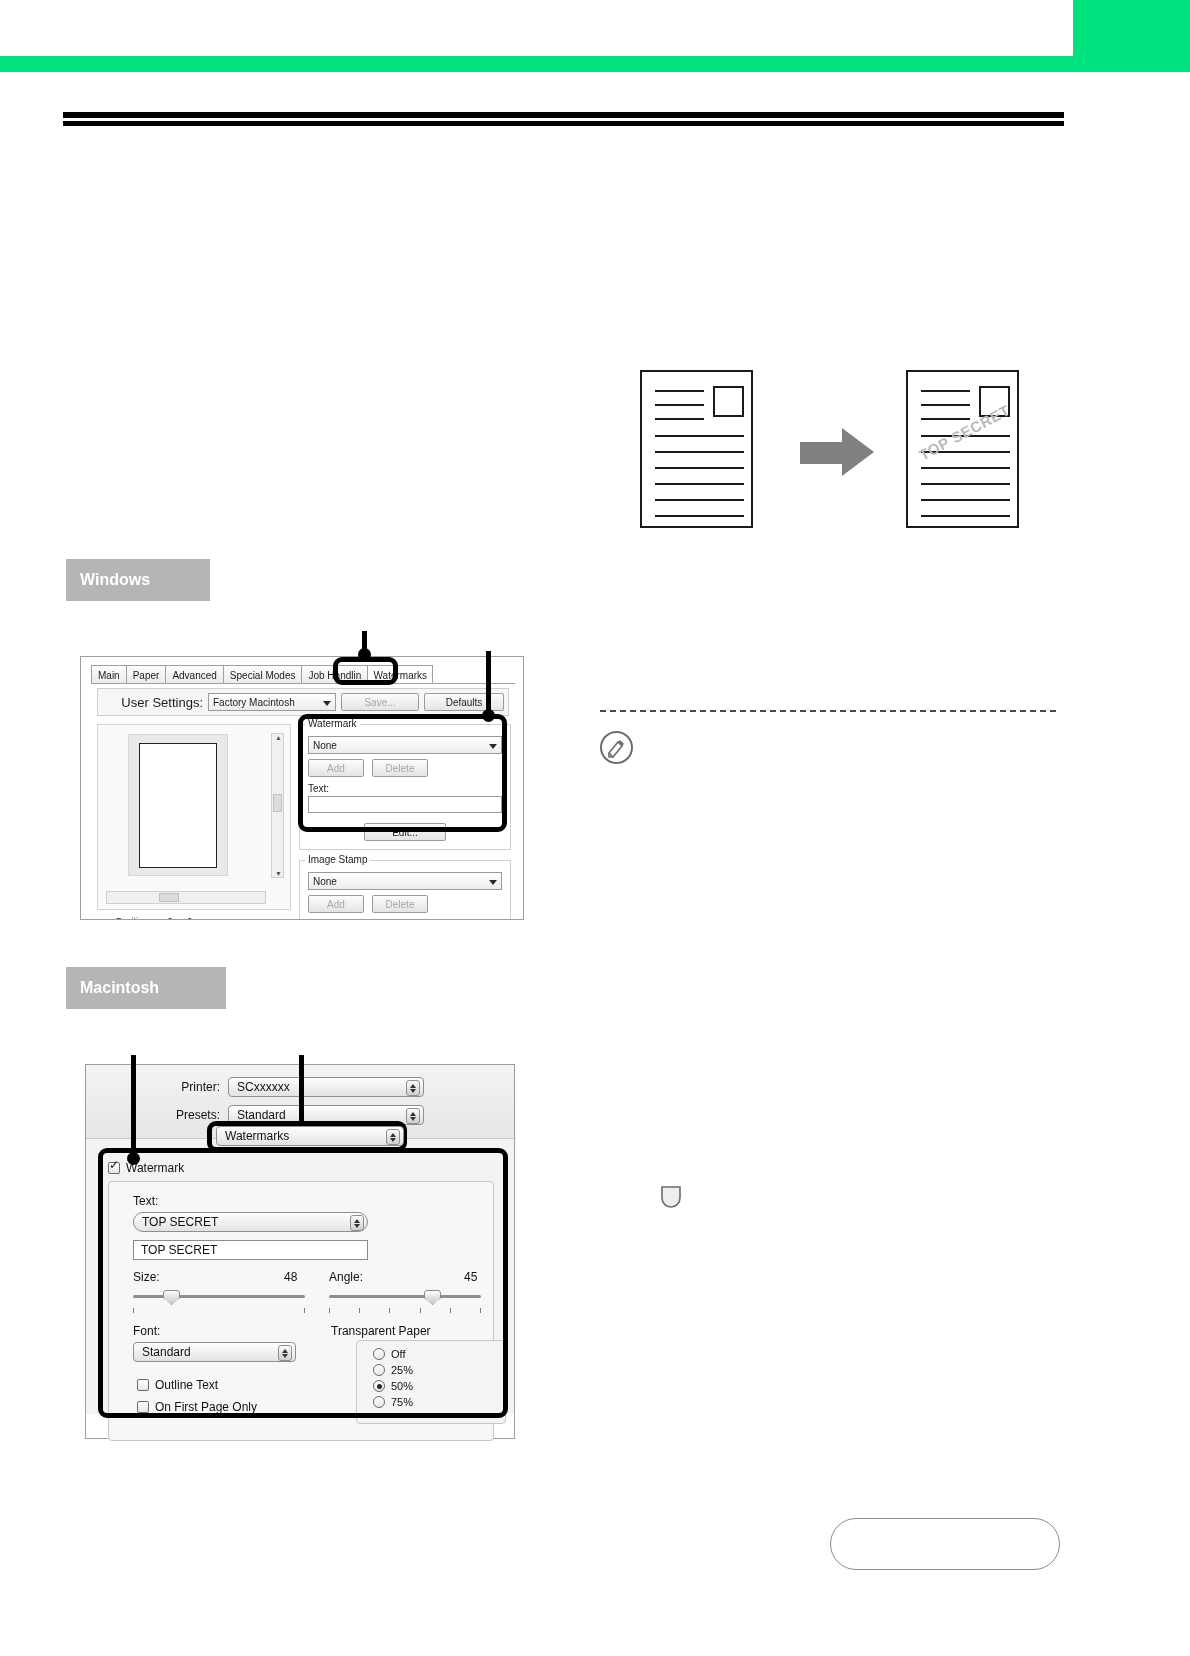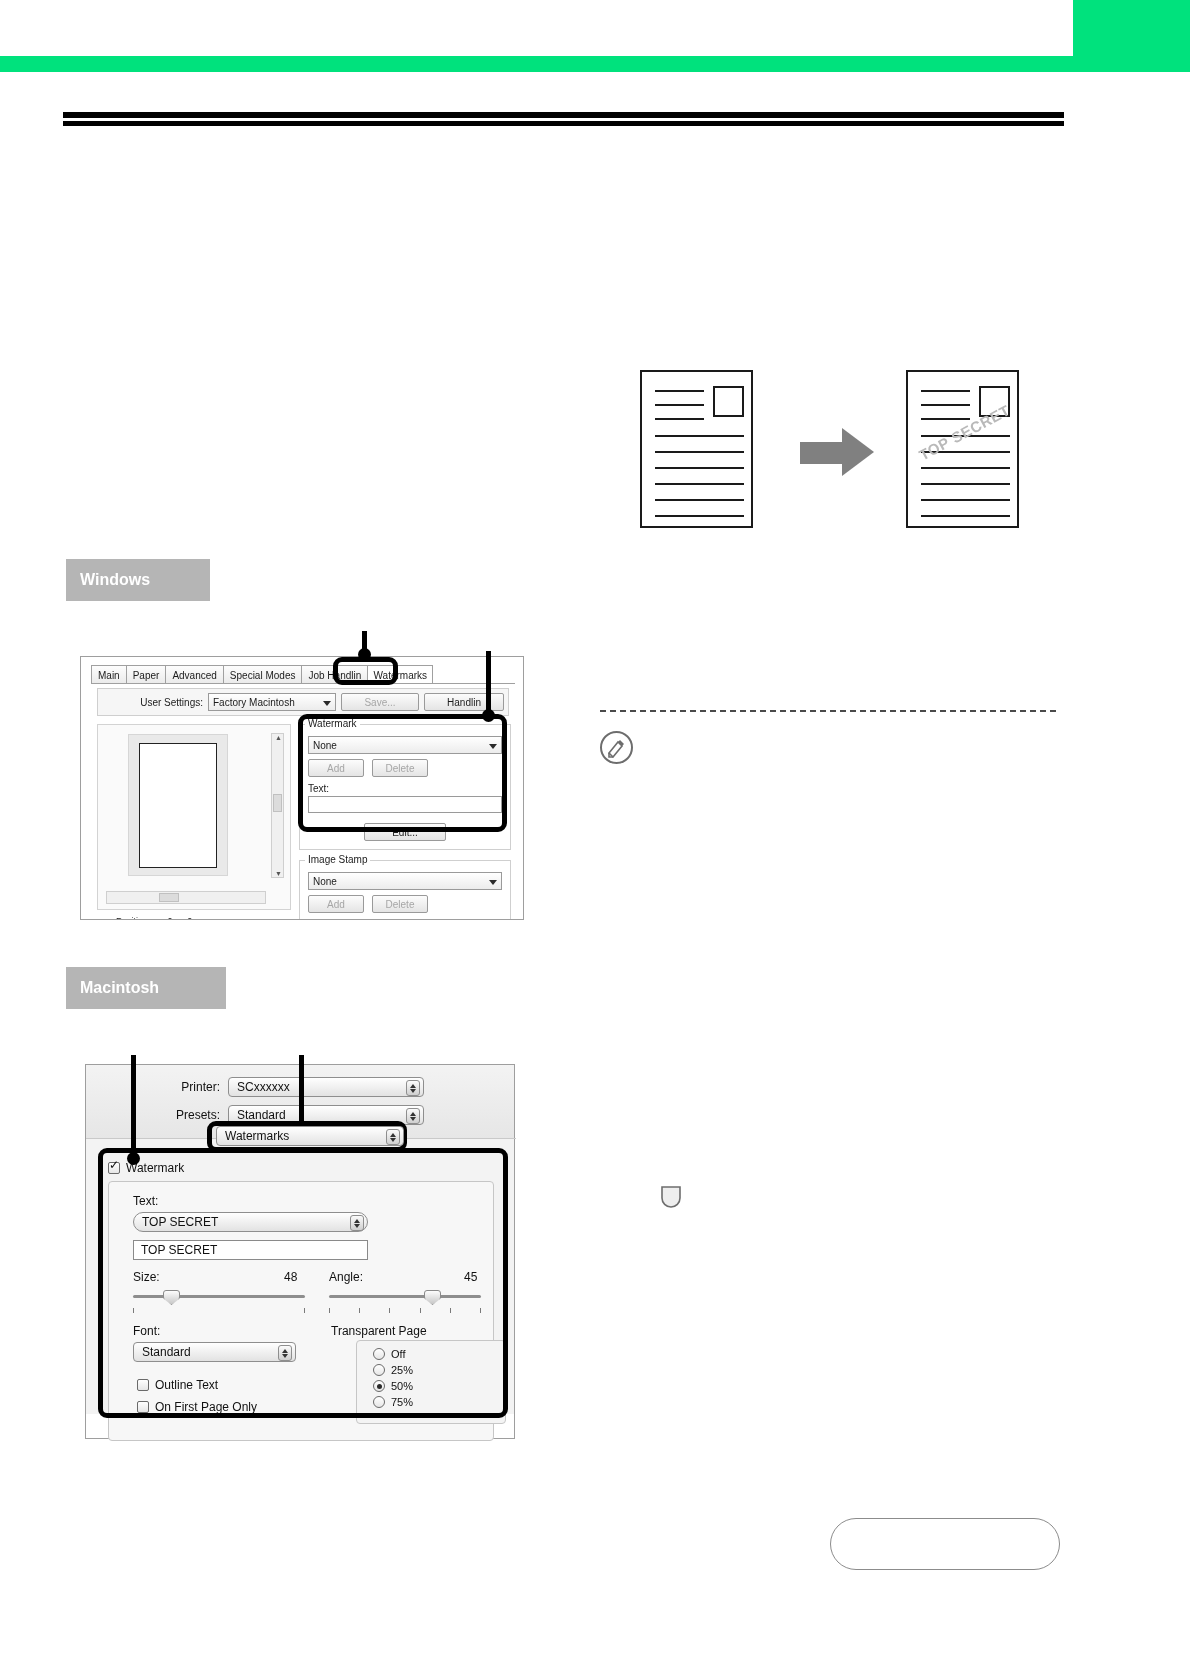--- a/index.html
+++ b/index.html
@@ -94,21 +94,21 @@
   }
   .win-tab.active{ background:#ffffff; }
   .win-tabline{
     position:absolute; left:10px; top:26px; width:424px; height:1px; background:#a0a0a0;
   }
   .win-usergroup{
     position:absolute; left:16px; top:31px; width:412px; height:28px;
     border:1px solid #cfcfcf; background:#f6f6f6;
     display:flex; align-items:center; justify-content:flex-end; padding-right:4px; gap:5px;
   }
-  .win-lbl{ font-size:10px; color:#1b1b1b; }
+  .win-lbl{ font-size:13px; color:#1b1b1b; }
   .win-combo{
     height:18px; border:1px solid #9a9a9a; background:linear-gradient(#ffffff,#ececec);
     font-size:10px; color:#1b1b1b; display:flex; align-items:center;
     padding-left:4px; position:relative;
   }
   .win-combo .caret{
     position:absolute; right:4px; top:7px;
     border-left:4px solid transparent; border-right:4px solid transparent;
     border-top:5px solid #2a2a2a;
   }
@@ -345,21 +345,21 @@
     </div>
     <div class="win-tabline"></div>
 
     <div class="win-usergroup">
       <span class="win-lbl">User Settings:</span>
       <div class="win-combo" style="width:128px;">
         <span>Factory Macintosh</span>
         <span class="caret"></span>
       </div>
       <div class="win-btn disabled" style="width:78px;">Save...</div>
-      <div class="win-btn" style="width:80px;">Handlin</div>
+      <div class="win-btn" style="width:80px;">Defaults</div>
     </div>
 
     <div class="win-preview">
       <div class="pv-page">
           <i></i>
         </div>
       <div class="pv-scroll-v">
         <span class="pv-arrow" style="top:0px;">▲</span>
         <div class="thumb"></div>
         <span class="pv-arrow" style="bottom:0px;">▼</span>
@@ -503,21 +503,21 @@
 
       <div class="mac-check" style="position:absolute; left:28px; top:196px;">
         <span class="cbox"></span>
         <span>Outline Text</span>
       </div>
       <div class="mac-check" style="position:absolute; left:28px; top:218px;">
         <span class="cbox"></span>
         <span>On First Page Only</span>
       </div>
 
-      <div class="mac-field-lbl" style="position:absolute; left:222px; top:142px;">Transparent Page</div>
+      <div class="mac-field-lbl" style="position:absolute; left:222px; top:142px;">Transparent Paper</div>
       <div class="mac-group" style="left:218px; top:158px; width:150px; height:84px; background:#f4f4f4;margin-left:29px;">
         <div style="position:absolute; left:16px; top:7px;">
           <div class="mac-radio">
             <span class="rbox"></span>
             <span>Off</span>
           </div>
           <div class="mac-radio">
             <span class="rbox"></span>
             <span>25%</span>
           </div>

